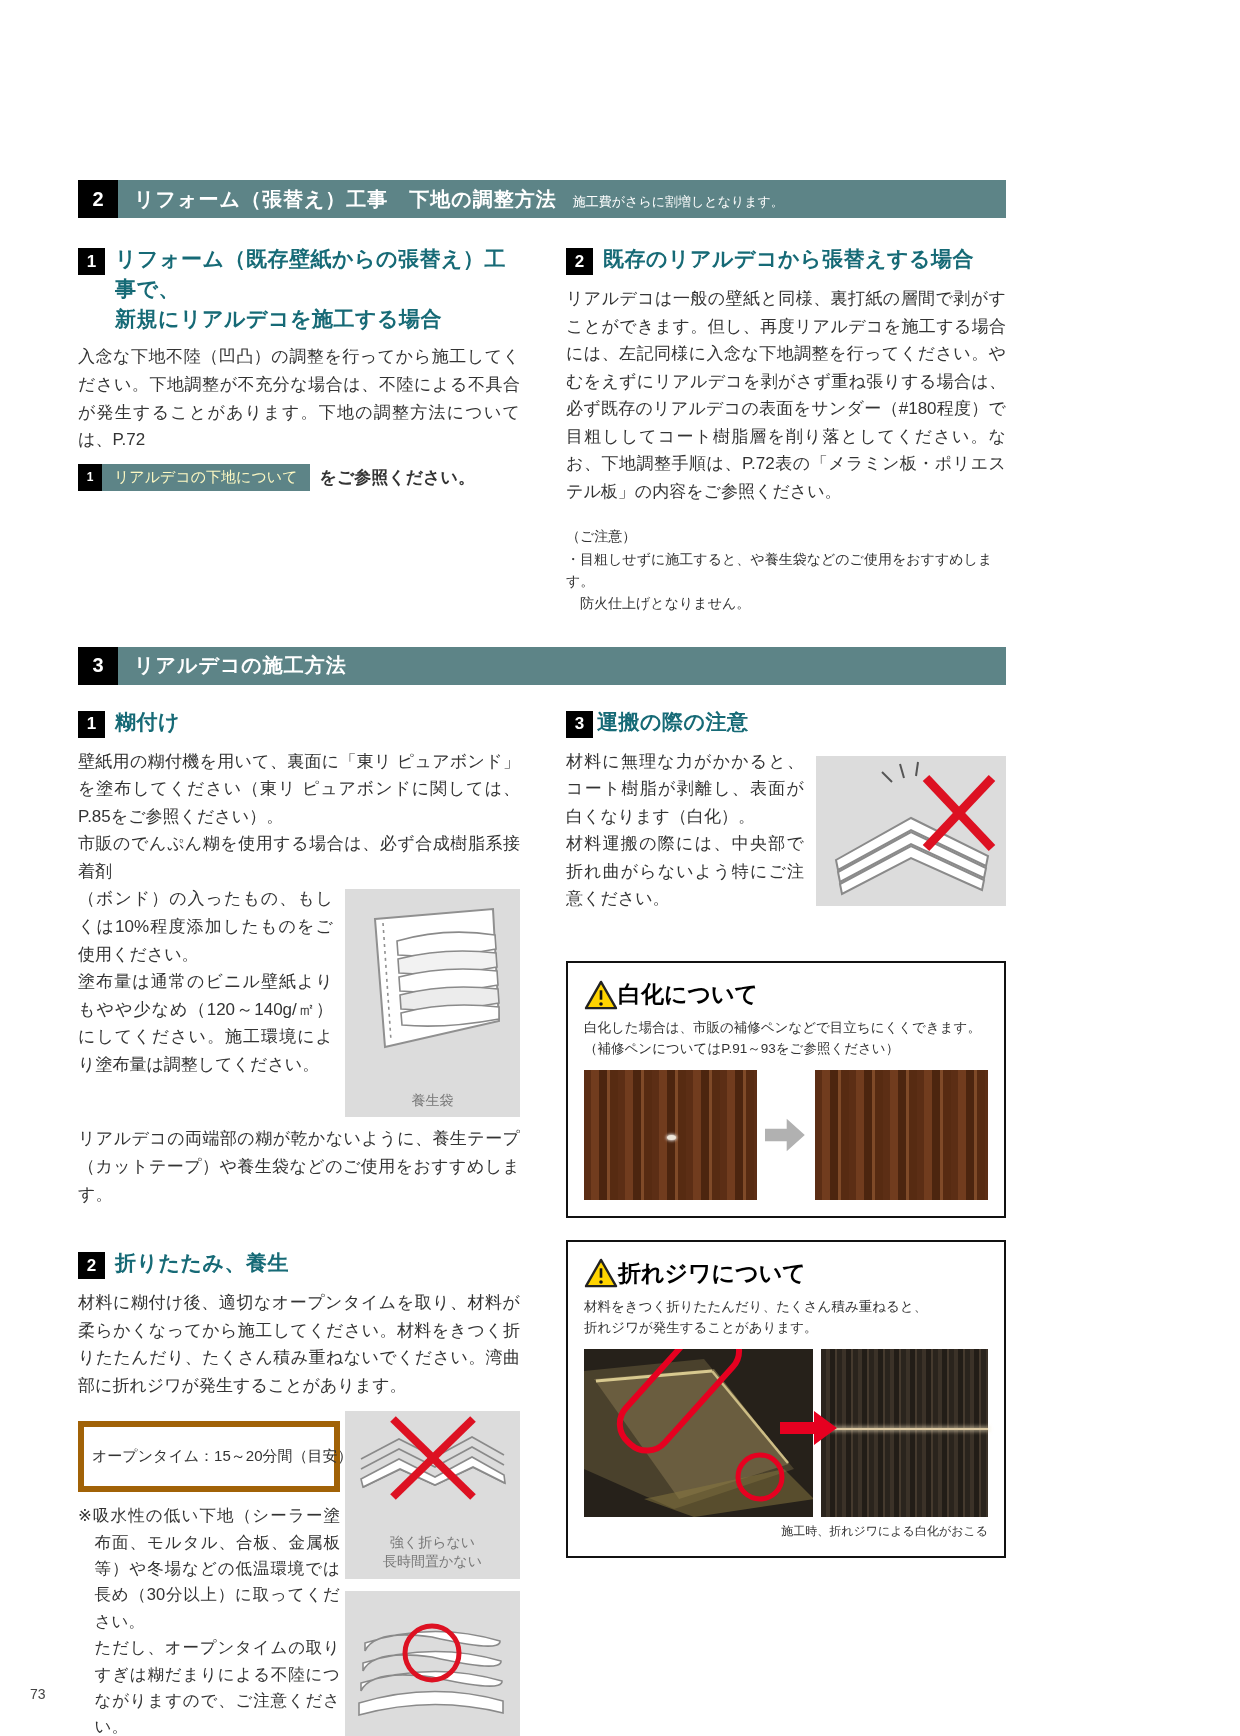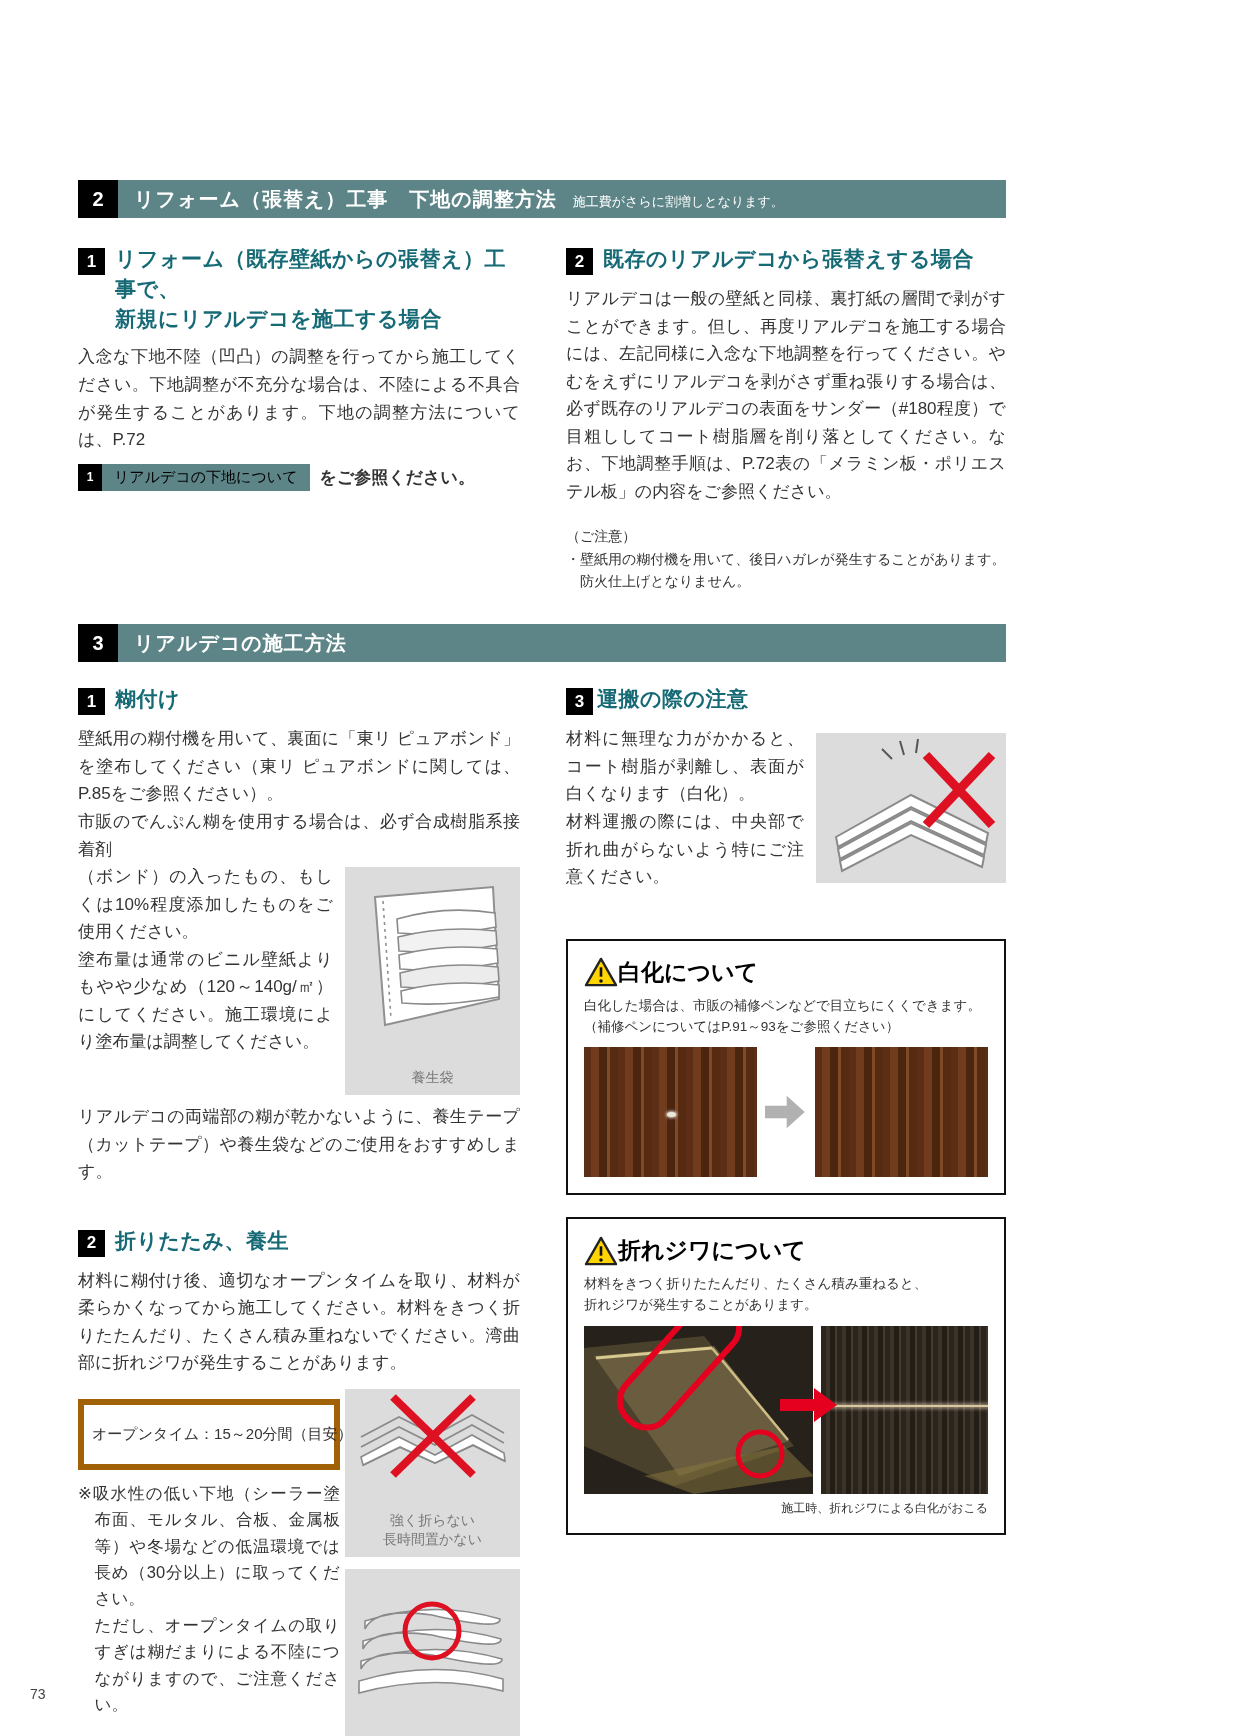--- a/index.html
+++ b/index.html
@@ -27,21 +27,21 @@
   .h2num { flex:0 0 27px; width:27px; height:27px; background:#000; color:#fff; font-size:17px;
            font-weight:bold; display:flex; align-items:center; justify-content:center; margin-top:4px; }
   .h2title { color:#166a76; font-size:21px; font-weight:bold; line-height:1.42; letter-spacing:0.5px; }
 
   p.body { font-size:17px; line-height:1.62; margin:10px 0 0; color:#333; text-align:justify; }
 
   .refrow { display:flex; align-items:center; margin-top:10px; font-size:17px; }
   .refbadge { display:flex; align-items:stretch; height:27px; background:#5d8487; }
   .refbadge .rn { width:24px; background:#000; color:#fff; font-size:12px; font-weight:bold;
                   display:flex; align-items:center; justify-content:center; }
-  .refbadge .rt { color:#000000; font-size:15px; display:flex; align-items:center; padding:0 12px; }
+  .refbadge .rt { color:#fef9c3; font-size:15px; display:flex; align-items:center; padding:0 12px; }
   .refsuffix { margin-left:10px;font-weight:bold; }
 
   .notes { margin-top:20px; font-size:14px; line-height:1.6; color:#333; }
 
   
   .panel { background:#dcdcdc; position:relative; }
   .panel .cap { position:absolute; left:0; right:0; bottom:8px; text-align:center;
                 color:#777; font-size:14px; line-height:1.35; }
 
   .floatbox { float:right; margin:4px 0 6px 12px; }
@@ -126,21 +126,21 @@
       </div>
 
       <div class="col-r">
         <div class="h2row">
           <div class="h2num">2</div>
           <div class="h2title">既存のリアルデコから張替えする場合</div>
         </div>
         <p class="body">リアルデコは一般の壁紙と同様、裏打紙の層間で剥がすことができます。但し、再度リアルデコを施工する場合には、左記同様に入念な下地調整を行ってください。やむをえずにリアルデコを剥がさず重ね張りする場合は、必ず既存のリアルデコの表面をサンダー（#180程度）で目粗ししてコート樹脂層を削り落としてください。なお、下地調整手順は、P.72表の「メラミン板・ポリエステル板」の内容をご参照ください。</p>
         <div class="notes">
           <div>（ご注意）</div>
-          <div>・壁紙用の糊付機を用いて、後日ハガレが発生することがあります。</div>
+          <div>・目粗しせずに施工すると、や養生袋などのご使用をおすすめします。</div>
           <div>　防火仕上げとなりません。</div>
         </div>
       </div>
     </div>
 
     <div class="band" style="margin-top:32px;">
       <div class="band-num">3</div>
       <div class="band-title">リアルデコの施工方法</div>
     </div>
 

